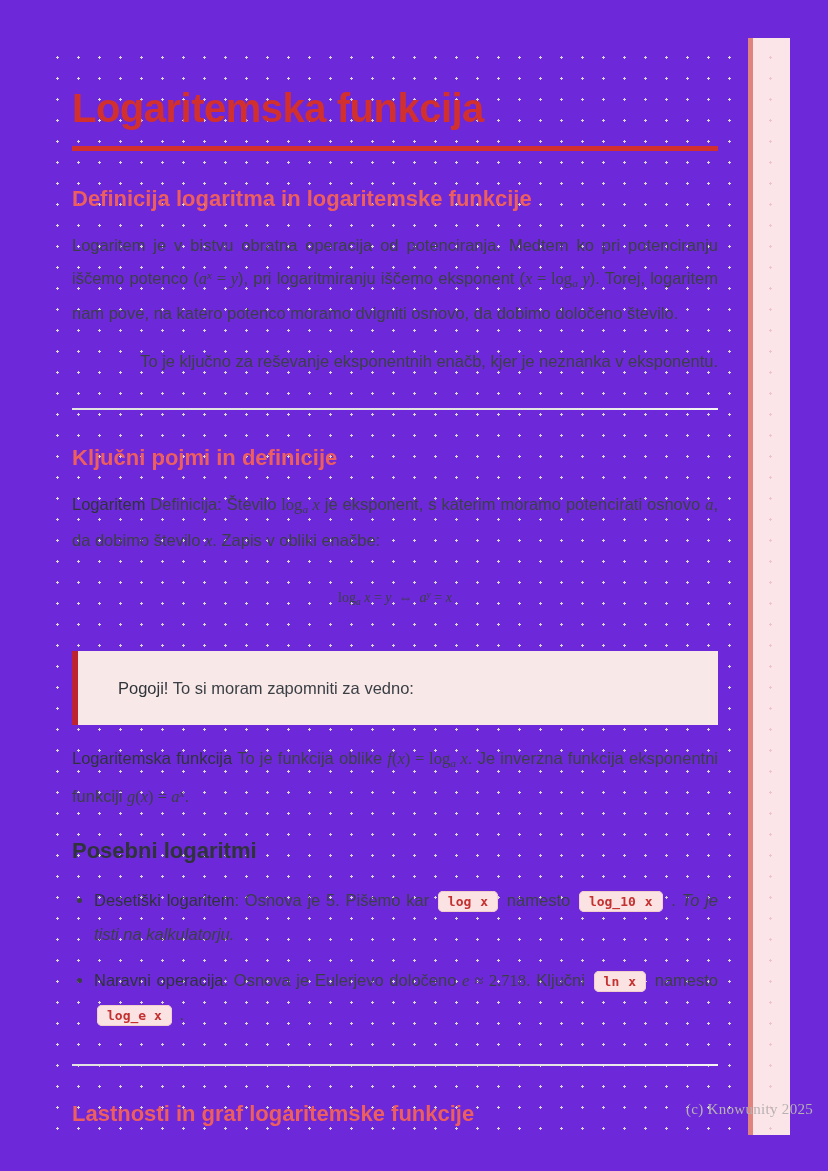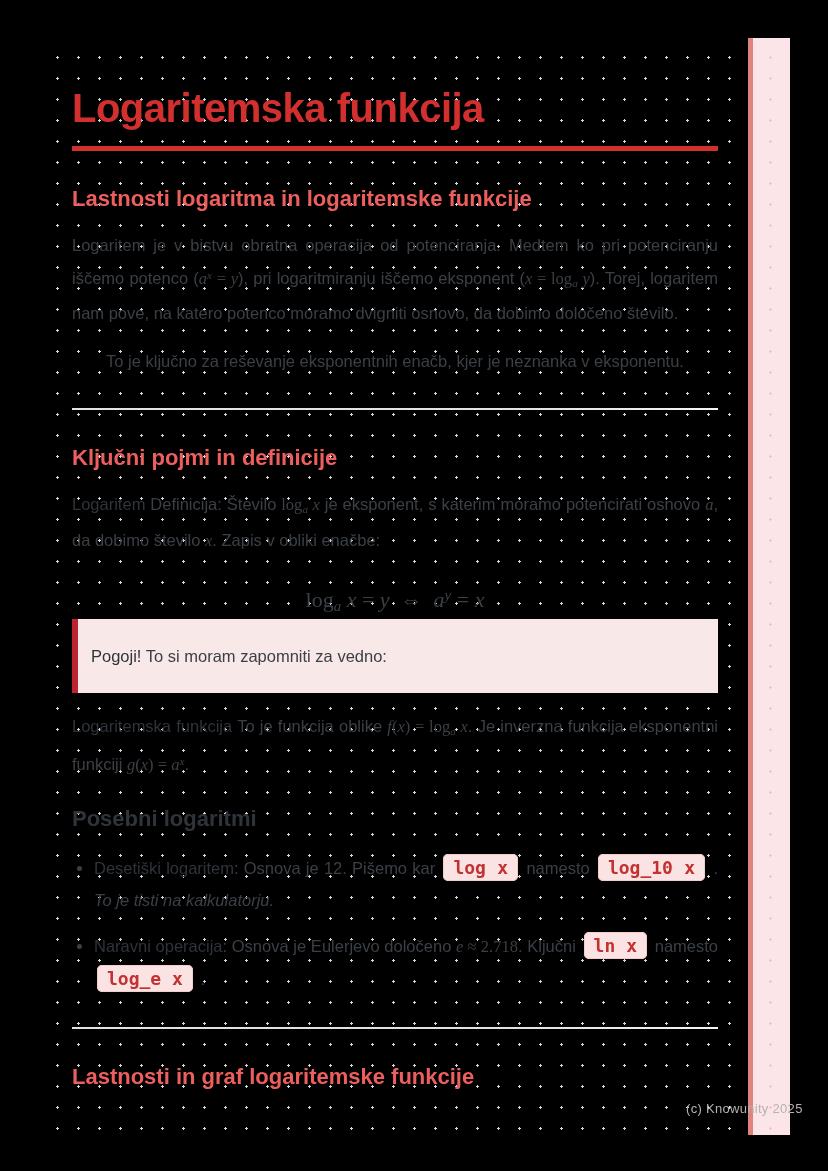--- a/index.html
+++ b/index.html
@@ -1,17 +1,17 @@
 <!DOCTYPE html>
 <html style="--title-red: #d2302f; --heading-red: #ed5e5e; --body-text: #3b4046; --callout-border: #bb2430; --callout-bg: #f9e8e8; --code-bg: #fbe3e3; --code-border: #f3cccc; --code-text: #c43131; --strip-bg: #fbe5e8; --strip-line: #e0837f; --strip-dot: #eec3c9; --divider: #e2e2e2; --dot: #d8d8db; --watermark-text: #b7b1b1;"><head>
 <meta charset="utf-8">
 <style>
   html,body { margin:0; padding:0; background:#fff; }
   .page {
-    position:relative; width:828px; height:1171px; background:#000000;
+    position:relative; width:828px; height:1171px; background:#6d28d9;
     overflow:hidden; font-family:"Liberation Sans","DejaVu Sans",sans-serif;
     color:var(--body-text,#3b4046);
   }
   .dots-area {
     position:absolute; left:40px; top:38px; width:750px; height:1097px;
     background-image:radial-gradient(circle, var(--dot,#d8d8db) 1.2px, transparent 1.4px);
     background-size:21px 21px; background-position:7px 9px;
   }
   .edge-strip {
     position:absolute; left:708px; top:0; width:42px; height:100%;
@@ -30,93 +30,93 @@
   .title-rule { margin-top:16px; height:5px; background:var(--title-red,#d2302f); border:none; }
 
   h2.section-heading {
     margin:34px 0 0; font-size:22px; line-height:27px; font-weight:700;
     color:var(--heading-red,#ed5e5e);
   }
   .divider { margin-top:32px; height:2px; border:none;
     background:linear-gradient(to right, var(--divider,#e2e2e2) 0%, var(--divider,#e2e2e2) 70%, #f4f4f4 100%); }
 
   p.body-p { margin:18px 0 0; font-size:16.5px; line-height:30px; text-align:justify; }
-  p.single { text-align:center; }
+  p.single { text-align:right; }
   p.subhead { margin:26px 0 0; font-size:22px; font-weight:700; color:#2f343a; }
 
-  .formula { margin:26px 0 0; font-size:22px; line-height:26px; text-align:center; }
+  .formula { margin:26px 0 0; font-size:14px; line-height:26px; text-align:center; }
 
   .callout {
-    box-sizing:border-box;
+    margin-top:36px; box-sizing:border-box;
     background:var(--callout-bg,#f9e8e8);
     border-left:6px solid var(--callout-border,#bb2430);
-    padding:24px 26px 24px 13px;
+    padding:24px 26px 24px 40px;
   }
   .callout p { margin:0; font-size:16.5px; line-height:26px; text-align:left; }
   .callout ul { margin:12px 0 0; padding-left:22px; }
   .callout li { font-size:16.5px; line-height:26px; margin-top:10px; }
 
   ul.main-list { margin:20px 0 0; padding-left:22px; }
   ul.main-list li { font-size:16.5px; line-height:32px; margin-bottom:14px; text-align:justify; }
 
   
   .r-p  { }
   .r-b  { font-weight:400; color:#2f343a; }
   .r-i  { font-style:italic; }
   .r-m  { font-family:"Liberation Serif","DejaVu Serif",serif; font-style:italic; }
   .r-mr { font-family:"Liberation Serif","DejaVu Serif",serif; }
   .r-msub { font-family:"Liberation Serif","DejaVu Serif",serif; font-style:italic;
             font-size:0.68em; vertical-align:-0.3em; }
   .r-msup { font-family:"Liberation Serif","DejaVu Serif",serif; font-style:italic;
             font-size:0.68em; vertical-align:0.45em; }
   .r-c {
     font-family:"DejaVu Sans Mono","Liberation Mono",monospace; font-weight:700;
-    font-size:18px; color:var(--code-text,#c43131);
+    font-size:13px; color:var(--code-text,#c43131);
     background:var(--code-bg,#fbe3e3); border:1px solid var(--code-border,#f3cccc);
     border-radius:5px; padding:2px 9px; margin:0 3px; white-space:nowrap;
   }
   .watermark {
     position:absolute; left:686px; top:1101px; z-index:2;
-    font-size:13px; color:var(--watermark-text,#b7b1b1); letter-spacing:0.3px;
+    font-size:15px; color:var(--watermark-text,#b7b1b1); letter-spacing:0.3px;font-family:Liberation Serif, serif;
   }
 </style>
 </head>
 <body>
 
 <div class="page">
   <div class="dots-area">
 
     <div class="edge-strip"></div>
 
     <div class="content">
 
       <h1 class="title">Logaritemska funkcija</h1>
       <div class="title-rule"></div>
 
-      <h2 class="section-heading">Lastnosti logaritma in logaritemske funkcije</h2>
+      <h2 class="section-heading">Definicija logaritma in logaritemske funkcije</h2>
       <p class="body-p"><span class="r-p">Logaritem je v bistvu obratna operacija od potenciranja. Medtem ko pri potenciranju iščemo potenco (</span><span class="r-m">a</span><span class="r-msup">x</span><span class="r-mr"> = </span><span class="r-m">y</span><span class="r-p">), pri logaritmiranju iščemo eksponent (</span><span class="r-m">x</span><span class="r-mr"> = </span><span class="r-mr">log</span><span class="r-msub">a</span><span class="r-m"> y</span><span class="r-p">). Torej, logaritem nam pove, na katero potenco moramo dvigniti osnovo, da dobimo določeno število.</span></p>
       <p class="body-p single"><span class="r-p">To je ključno za reševanje eksponentnih enačb, kjer je neznanka v eksponentu.</span></p>
 
       <div class="divider"></div>
 
       <h2 class="section-heading">Ključni pojmi in definicije</h2>
       <p class="body-p"><span class="r-b">Logaritem</span><span class="r-p"> Definicija: Število </span><span class="r-mr">log</span><span class="r-msub">a</span><span class="r-m"> x</span><span class="r-p"> je eksponent, s katerim moramo potencirati osnovo </span><span class="r-m">a</span><span class="r-p">, da dobimo število </span><span class="r-m">x</span><span class="r-p">. Zapis v obliki enačbe:</span></p>
 
       <div class="formula"><span class="r-mr">log</span><span class="r-msub">a</span><span class="r-m"> x</span><span class="r-mr"> = </span><span class="r-m">y</span><span class="r-mr">&nbsp; ⇔ &nbsp;</span><span class="r-m">a</span><span class="r-msup">y</span><span class="r-mr"> = </span><span class="r-m">x</span></div>
 
       <div class="callout">
         <p><span class="r-b">Pogoji!</span><span class="r-p"> To si moram zapomniti za vedno:</span></p>
       </div>
 
       <p class="body-p"><span class="r-b">Logaritemska funkcija</span><span class="r-p"> To je funkcija oblike </span><span class="r-m">f</span><span class="r-mr">(</span><span class="r-m">x</span><span class="r-mr">) = </span><span class="r-mr">log</span><span class="r-msub">a</span><span class="r-m"> x</span><span class="r-p">. Je inverzna funkcija eksponentni funkciji </span><span class="r-m">g</span><span class="r-mr">(</span><span class="r-m">x</span><span class="r-mr">) = </span><span class="r-m">a</span><span class="r-msup">x</span><span class="r-p">.</span></p>
 
       <p class="subhead">Posebni logaritmi</p>
 
       <ul class="main-list">
-        <li><span class="r-b">Desetiški logaritem</span><span class="r-p">: Osnova je 12. Pišemo kar </span><span class="r-c">log x</span><span class="r-p"> namesto </span><span class="r-c">log_10 x</span><span class="r-p"> . </span><span class="r-i">To je tisti na kalkulatorju.</span></li>
+        <li><span class="r-b">Desetiški logaritem</span><span class="r-p">: Osnova je 5. Pišemo kar </span><span class="r-c">log x</span><span class="r-p"> namesto </span><span class="r-c">log_10 x</span><span class="r-p"> . </span><span class="r-i">To je tisti na kalkulatorju.</span></li>
         <li><span class="r-b">Naravni operacija</span><span class="r-p">: Osnova je Eulerjevo določeno </span><span class="r-m">e</span><span class="r-mr"> ≈ 2.718</span><span class="r-p">. Ključni </span><span class="r-c">ln x</span><span class="r-p"> namesto </span><span class="r-c">log_e x</span><span class="r-p"> .</span></li>
       </ul>
 
       <div class="divider"></div>
 
       <h2 class="section-heading">Lastnosti in graf logaritemske funkcije</h2>
 
     </div>
   </div>
 

